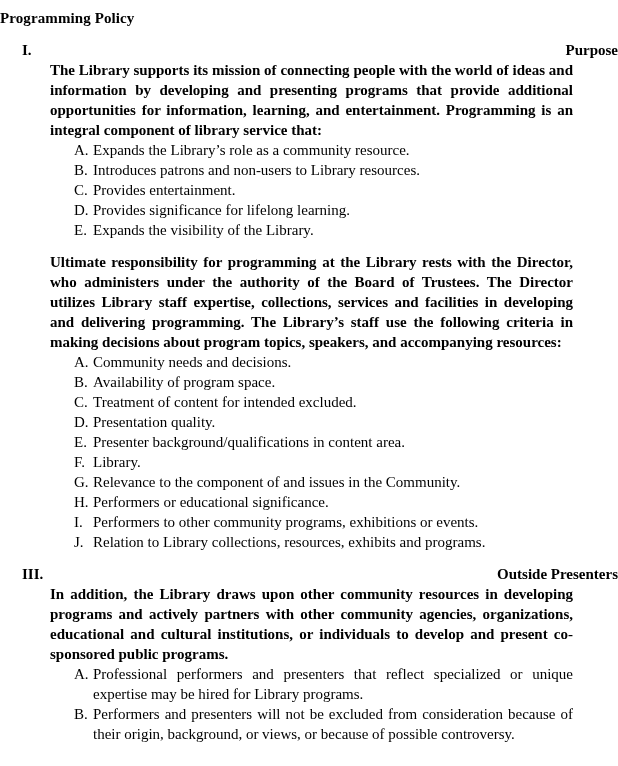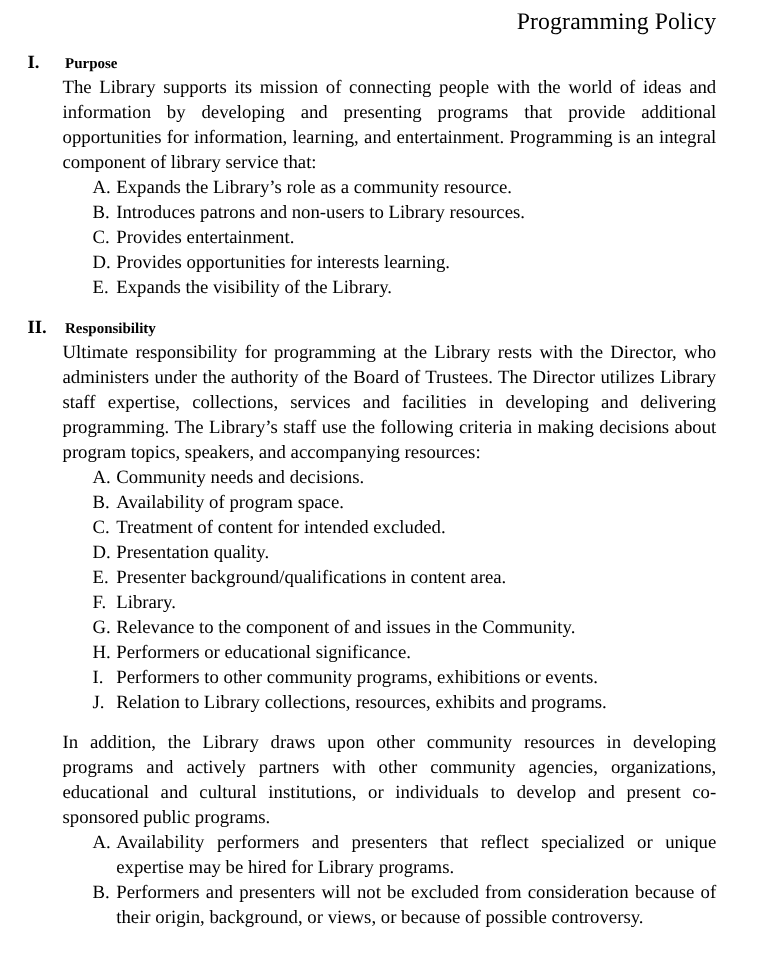--- a/index.html
+++ b/index.html
@@ -14,23 +14,23 @@
     color: #000000;
     overflow: hidden;
   }
   .page {
     position: relative;
     width: 618px;
     height: 766px;
     background: #ffffff;
   }
   .doc-title {
-    text-align: right;
-    font-weight: normal;
-    font-size: 19px;
+    text-align: left;
+    font-weight: bold;
+    font-size: 15px;
     line-height: 20px;
     margin: 0;
     padding-top: 8px;
     padding-right: 45px;
     letter-spacing: 0.1px;
   }
   .section {
     margin-top: 12px;
   }
   .section-head {
@@ -42,31 +42,33 @@
     left: 22px;
     top: 0;
     font-weight: bold;
     font-size: 15px;
     line-height: 20px;
     white-space: nowrap;
   }
   .heading {
     margin-left: 52px;
     font-weight: bold;
-    font-size: 12px;
+    font-size: 15px;
     line-height: 20px;
+    text-align: right;
   }
   .body-par {
     margin: 0 0 0 50px;
     margin-right: 45px;
     font-size: 15px;
     line-height: 20px;
     text-align: justify;
     text-justify: inter-word;
     hyphens: none;
+    font-weight: bold;
   }
   .list {
     margin: 0;
     padding: 0;
     list-style: none;
   }
   .list-item {
     position: relative;
     margin-left: 93px;
     margin-right: 45px;
@@ -112,34 +114,30 @@
       <li class="list-item">
         <span class="marker">B.</span>
         <span class="item-text">Introduces patrons and non-users to Library resources.</span>
       </li>
       <li class="list-item">
         <span class="marker">C.</span>
         <span class="item-text">Provides entertainment.</span>
       </li>
       <li class="list-item">
         <span class="marker">D.</span>
-        <span class="item-text">Provides opportunities for interests learning.</span>
+        <span class="item-text">Provides significance for lifelong learning.</span>
       </li>
       <li class="list-item">
         <span class="marker">E.</span>
         <span class="item-text">Expands the visibility of the Library.</span>
       </li>
     </ul>
   </div>
 
   <div class="section">
-    <div class="section-head">
-      <span class="numeral">II.</span>
-      <div class="heading">Responsibility</div>
-    </div>
     <p class="body-par">Ultimate responsibility for programming at the Library rests with the Director, who administers under the authority of the Board of Trustees. The Director utilizes Library staff expertise, collections, services and facilities in developing and delivering programming. The Library’s staff use the following criteria in making decisions about program topics, speakers, and accompanying resources:</p>
     <ul class="list">
       <li class="list-item">
         <span class="marker">A.</span>
         <span class="item-text">Community needs and decisions.</span>
       </li>
       <li class="list-item">
         <span class="marker">B.</span>
         <span class="item-text">Availability of program space.</span>
       </li>
@@ -172,25 +170,29 @@
         <span class="item-text">Performers to other community programs, exhibitions or events.</span>
       </li>
       <li class="list-item">
         <span class="marker">J.</span>
         <span class="item-text">Relation to Library collections, resources, exhibits and programs.</span>
       </li>
     </ul>
   </div>
 
   <div class="section">
+    <div class="section-head">
+      <span class="numeral">III.</span>
+      <div class="heading">Outside Presenters</div>
+    </div>
     <p class="body-par">In addition, the Library draws upon other community resources in developing programs and actively partners with other community agencies, organizations, educational and cultural institutions, or individuals to develop and present co-sponsored public programs.</p>
     <ul class="list">
       <li class="list-item justified">
         <span class="marker">A.</span>
-        <span class="item-text">Availability performers and presenters that reflect specialized or unique expertise may be hired for Library programs.</span>
+        <span class="item-text">Professional performers and presenters that reflect specialized or unique expertise may be hired for Library programs.</span>
       </li>
       <li class="list-item justified">
         <span class="marker">B.</span>
         <span class="item-text">Performers and presenters will not be excluded from consideration because of their origin, background, or views, or because of possible controversy.</span>
       </li>
     </ul>
   </div>
 
 </div>
 

